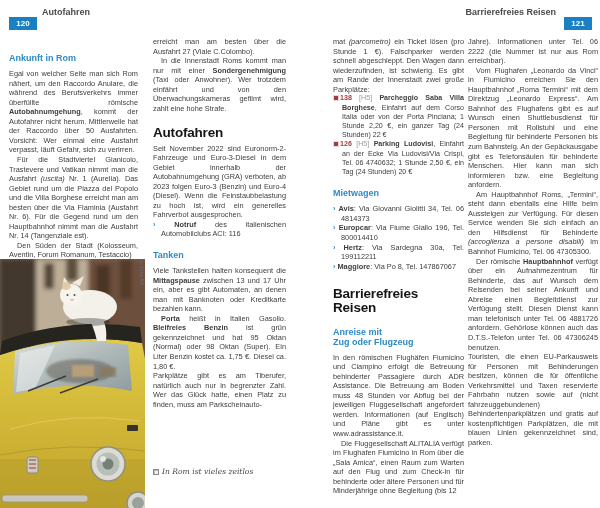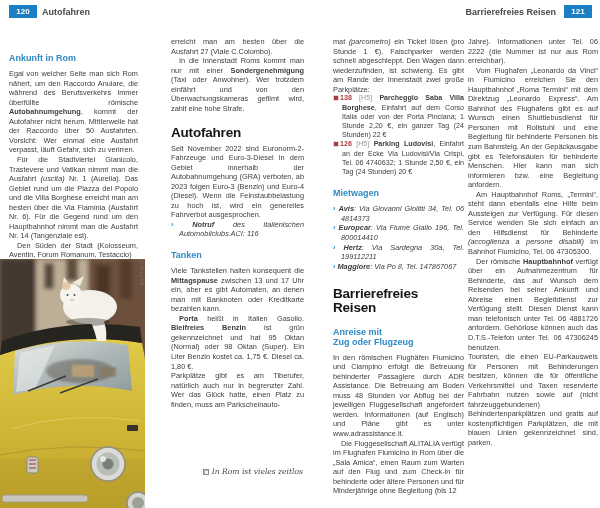--- a/index.html
+++ b/index.html
@@ -1,42 +1,42 @@
 <!DOCTYPE html>
 <html><head>
 <meta charset="utf-8">
 <style>
   * { margin:0; padding:0; box-sizing:border-box; }
   html,body { width:600px; height:508px; background:#fff; overflow:hidden; }
   body { font-family:"Liberation Sans",sans-serif; color:#3d3d3d; position:relative; }
 
-  .pgnum { position:absolute; top:5px; height:13px; width:28px; background:#1b7fc4;
+  .pgnum { position:absolute; top:17px; height:13px; width:28px; background:#1b7fc4;
            color:#fff; font-weight:bold; font-size:8px; line-height:13px; text-align:center; }
   .hdrlbl { position:absolute; top:7px; font-size:9px; font-weight:bold; color:#4a4a4a; }
 
   .col { position:absolute; text-align:justify; font-size:7.35px; line-height:1.3; }
   .col p { margin:0; }
   p.ind { text-indent:8px; }
   .sub { color:#2e8bc5; font-size:9px; line-height:1.12; margin:11px 0 6px; font-weight:bold; }
   .sub.first { margin-top:14px; }
   .big { color:#151515; font-size:13.5px; line-height:1.05; letter-spacing:-0.2px;
          margin:13px 0 3px; font-weight:bold; }
 
-  .bullet { padding-left:8px; text-indent:-8px; margin:1px 0;font-style:italic; }
+  .bullet { padding-left:8px; text-indent:-8px; margin:1px 0; }
   .arrow { color:#2e8bc5; font-weight:bold; }
   .entry { padding-left:9px; text-indent:-9px; margin:1px 0; font-size:7.1px; }
   .marker { display:inline-block; width:6px; height:6px; background:#a63a3c;
             box-shadow:inset 0 0 0 1px #e8d9d9; vertical-align:-0.5px; margin-right:1px; }
   .mnum { color:#a63a3c; font-weight:bold; }
   .grid { color:#9a9a9a; }
 
   .photo { position:absolute; left:0; top:259px; width:145px; height:249px; overflow:hidden; }
   .credit { position:absolute; left:139px; top:261px; writing-mode:vertical-rl;
             font-size:4.5px; color:#777; letter-spacing:0.3px; }
-  .caption { position:absolute; left:153px; top:467px; width:150px; text-align:right;
+  .caption { position:absolute; left:153px; top:467px; width:150px; text-align:left;
              font-family:"DejaVu Serif",serif; font-style:italic; font-size:7.6px; color:#4a4a4a; }
   .capicon { display:inline-block; width:6px; height:6px; border:1px solid #8a8a8a;
              margin-right:3px; vertical-align:-1px; background:#f2f2f2;
              box-shadow:inset 1px 1px 0 #bbb; }
 </style>
 </head>
 <body>
 
 <div>
 
@@ -129,21 +129,21 @@
       <path d="M70 40 l2 1.5 l2 -1.5" stroke="#b98c7e" stroke-width="0.8" fill="none"></path>
       <ellipse cx="88" cy="63" rx="22" ry="4" fill="#1c1b17" opacity="0.35"></ellipse>
     </svg>
   </div>
   <div class="credit">©Drey AN</div>
 
   <div class="caption">
     <span class="capicon"></span><span>In Rom ist vieles zeitlos</span>
   </div>
 
-  <div class="col" style="left:171px; top:37px; width:133px;">
+  <div class="col" style="left:153px; top:37px; width:133px;">
     <p>erreicht man am besten über die Ausfahrt 27 (Viale C.Colombo).</p>
     <p class="ind">In die Innenstadt Roms kommt man nur mit einer <b>Sondergenehmigung</b> (Taxi oder Anwohner). Wer trotzdem einfährt und von den Überwachungskameras gefilmt wird, zahlt eine hohe Strafe.</p>
     <h2 class="big">Autofahren</h2>
     <p>Seit November 2022 sind Euronorm-2-Fahrzeuge und Euro-3-Diesel in dem Gebiet innerhalb der Autobahnumgehung (GRA) verboten, ab 2023 folgen Euro-3 (Benzin) und Euro-4 (Diesel). Wenn die Feinstaubbelastung zu hoch ist, wird ein generelles Fahrverbot ausgesprochen.</p>
     <p class="bullet"><span class="arrow">›</span> <span><b>Notruf</b> des italienischen Automobilclubs ACI: 116</span></p>
     <h4 class="sub">Tanken</h4>
     <p>Viele Tankstellen halten konsequent die <b>Mittagspause</b> zwischen 13 und 17 Uhr ein, aber es gibt Automaten, an denen man mit Banknoten oder Kreditkarte bezahlen kann.</p>
     <p class="ind"><b>Porta</b> heißt in Italien Gasolio. <b>Bleifreies Benzin</b> ist grün gekennzeichnet und hat 95 Oktan (Normal) oder 98 Oktan (Super). Ein Liter Benzin kostet ca. 1,75 €. Diesel ca. 1,80 €.</p>
     <p>Parkplätze gibt es am Tiberufer, natürlich auch nur in begrenzter Zahl. Wer das Glück hatte, einen Platz zu finden, muss am Parkscheinauto-</p>
   </div>

